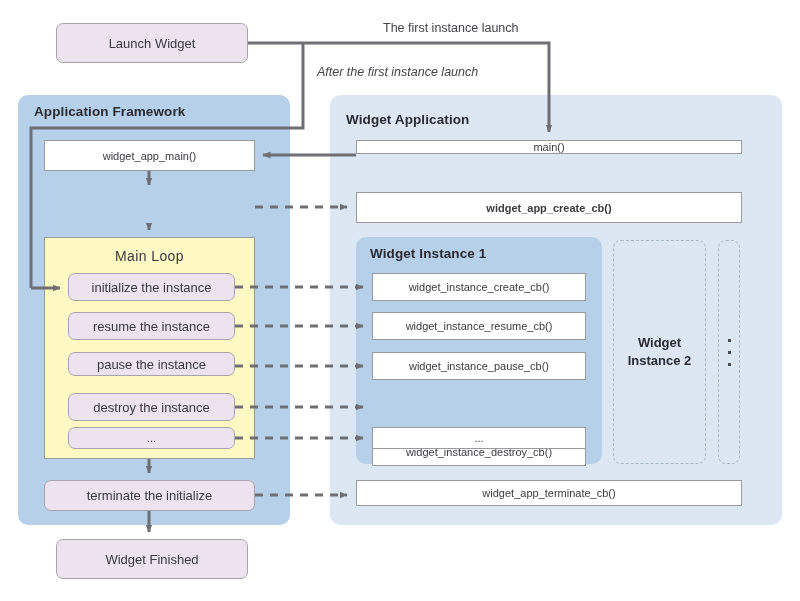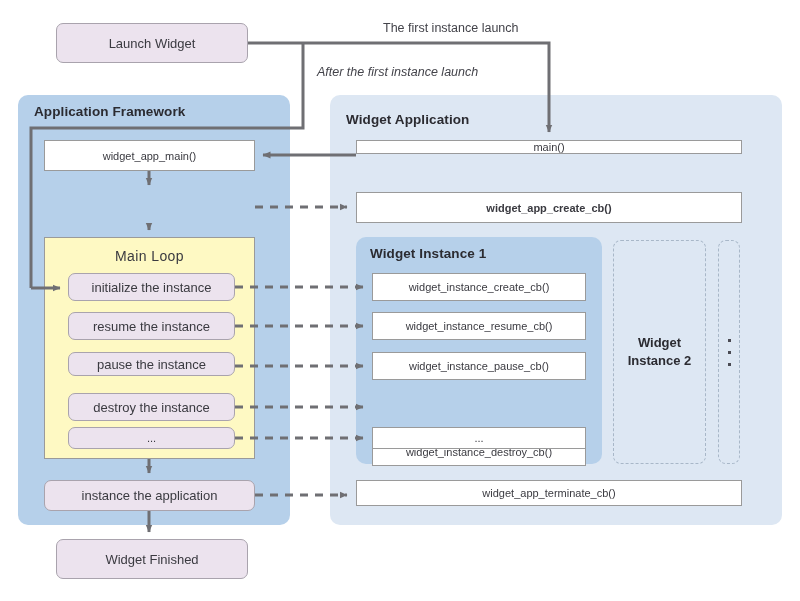--- a/index.html
+++ b/index.html
@@ -184,21 +184,21 @@
     <span>pause the instance</span>
   </div>
   <div class="pbox" style="left:68px; top:393px; width:167px; height:28px;">
     <span>destroy the instance</span>
   </div>
   <div class="pbox" style="left:68px; top:427px; width:167px; height:22px; font-size:11px;">
     <span>...</span>
   </div>
 
   <div class="pbox" style="left:44px; top:480px; width:211px; height:31px;">
-    <span>instance the application</span>
+    <span>terminate the initialize</span>
   </div>
 
   <div class="wbox" style="left:356px; top:140px; width:386px; height:14px;">
     <span>main()</span>
   </div>
 
   <div class="wbox" style="left:356px; top:192px; width:386px; height:31px;font-weight:bold;">
     <span>widget_app_create_cb()</span>
   </div>
 

